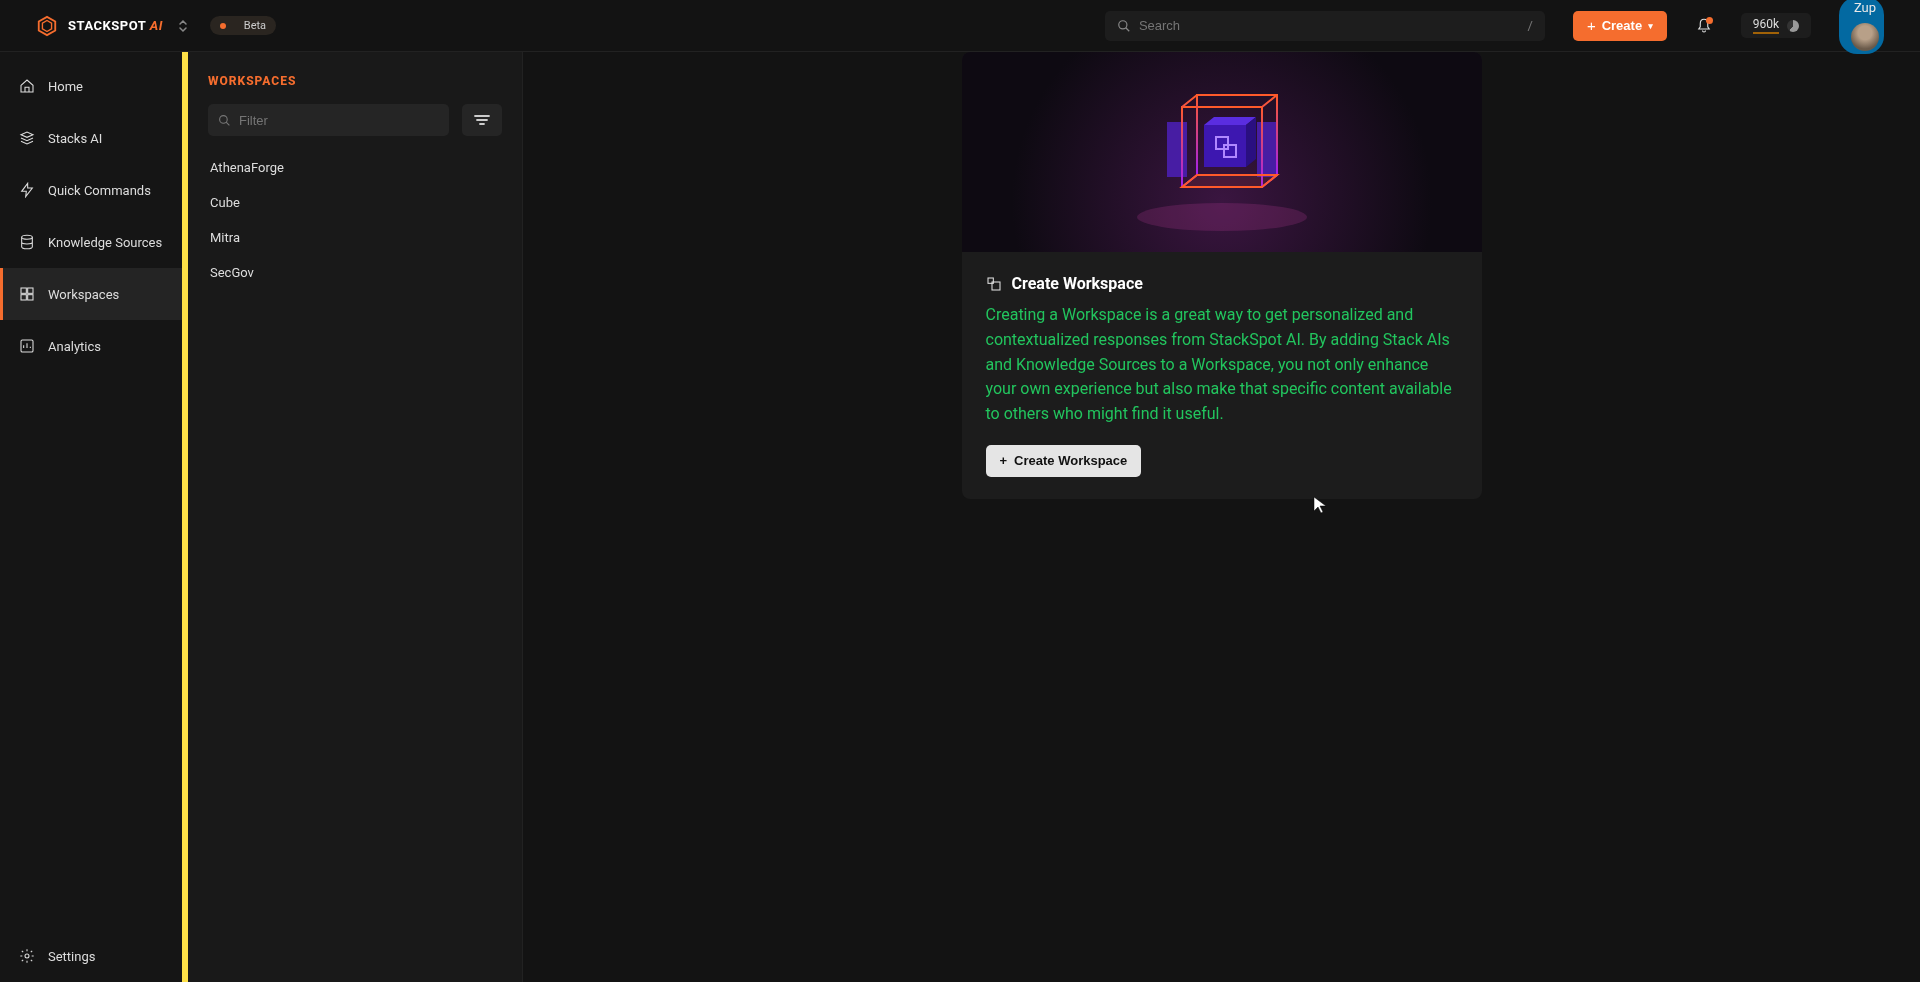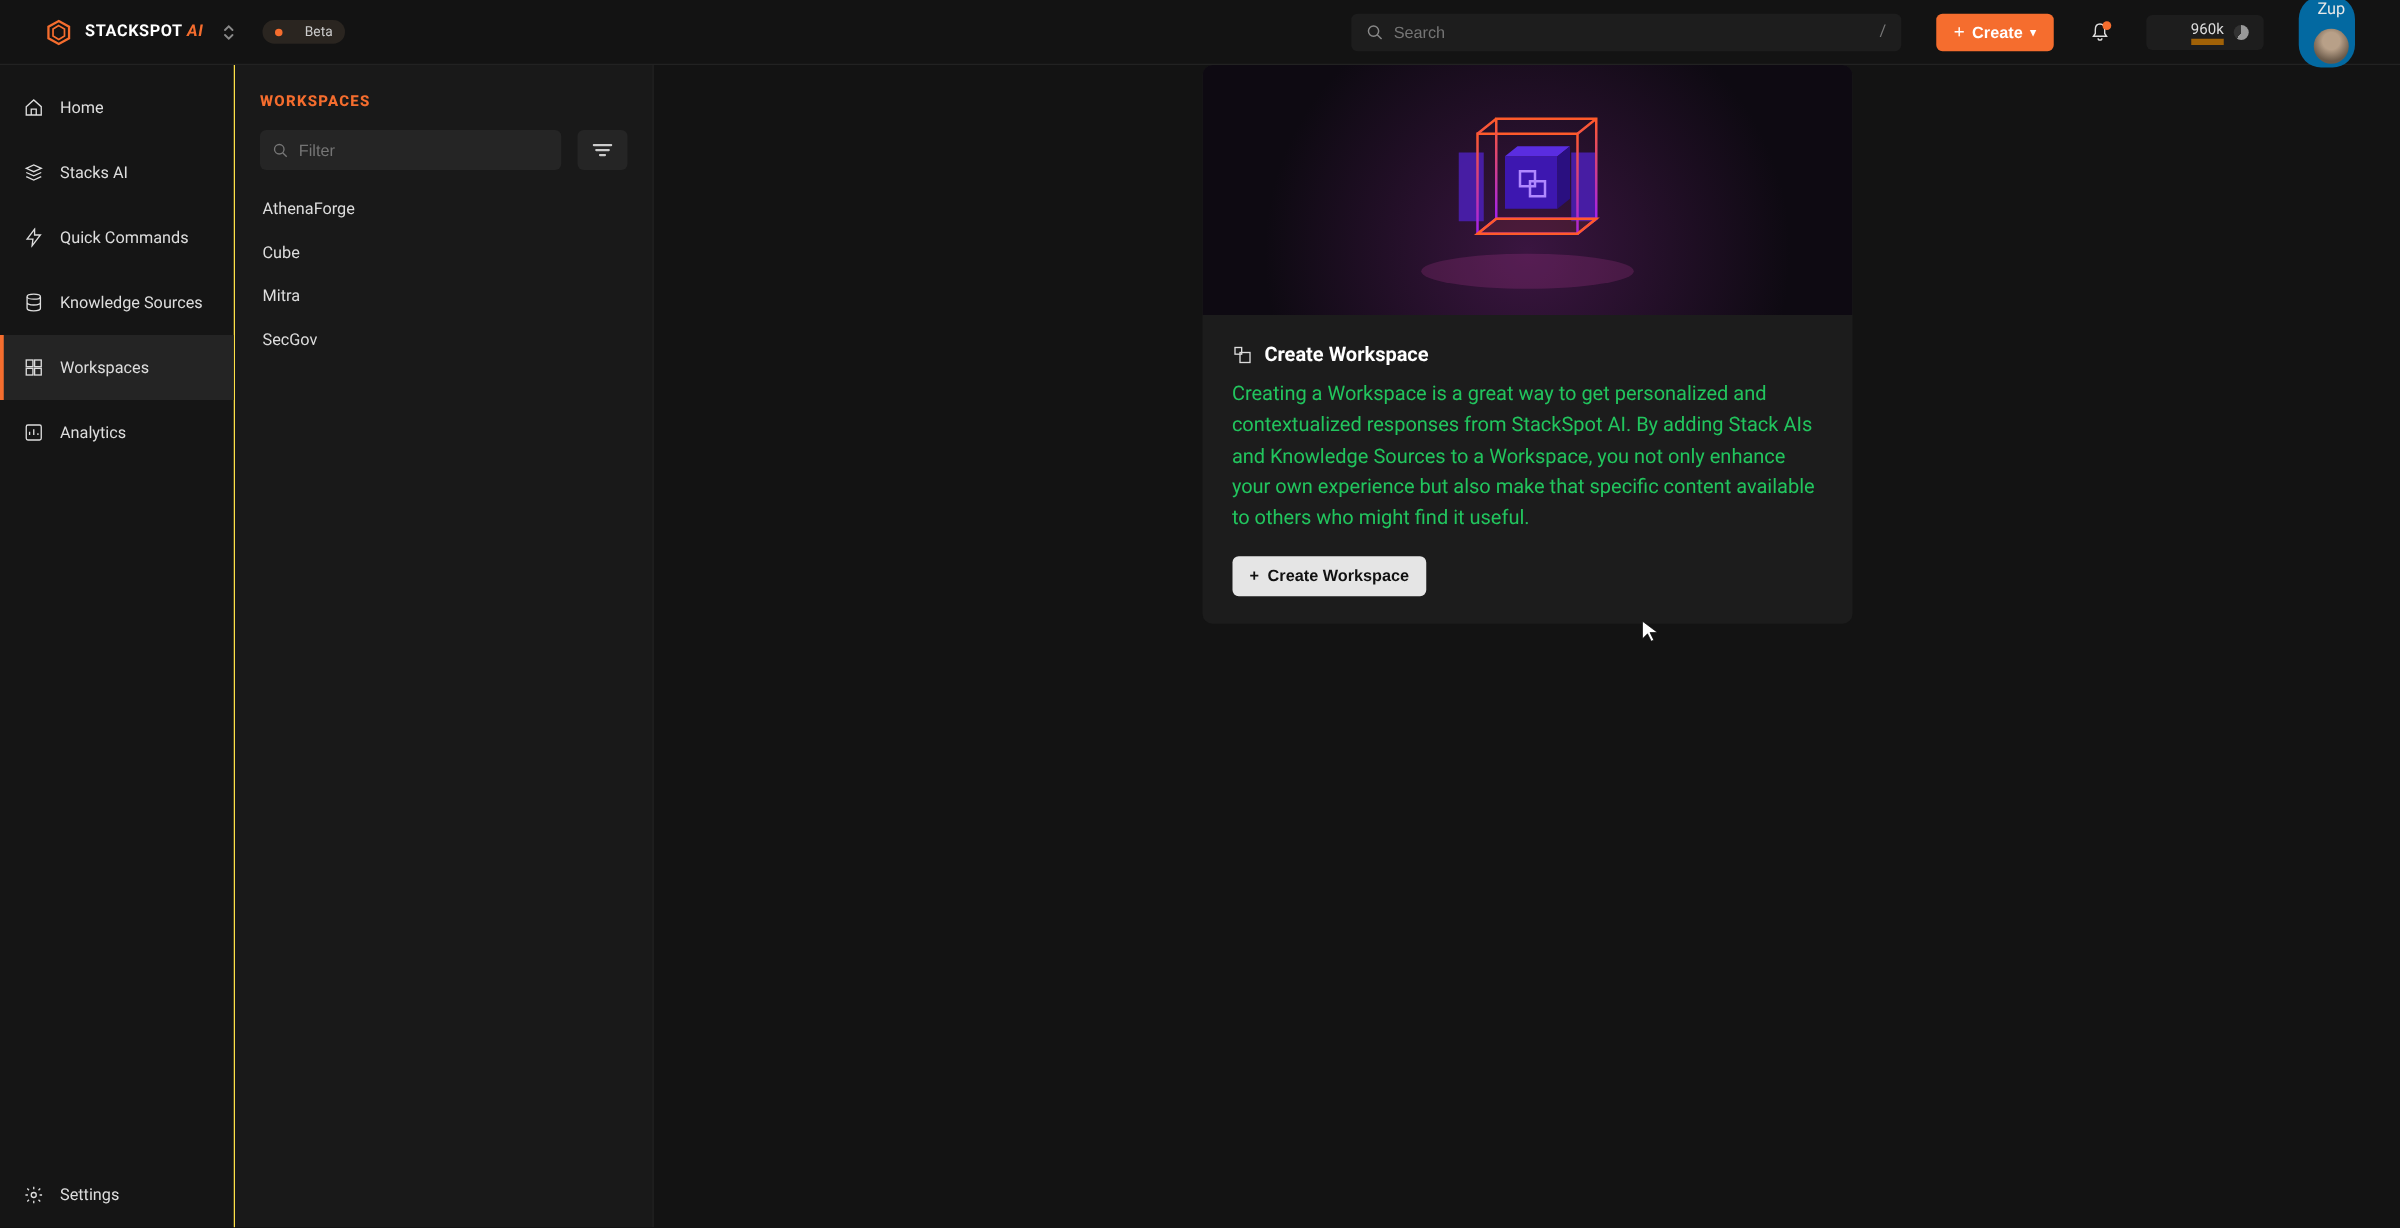--- a/index.html
+++ b/index.html
@@ -48,37 +48,37 @@
   align-items: center; gap: 6px; cursor: pointer;
 }
 .create-plus { font-size: 15px; font-weight: 400; line-height: 1; }
 .chev { font-size: 9px; }
 .bell-wrap { position: relative; cursor: pointer; }
 .bell-dot { position: absolute; top: 0; right: 0; width: 7px; height: 7px; background: #f56d2e; border-radius: 50%; }
 .token-badge {
   background: #1d1d1d; padding: 4px 12px; border-radius: 5px; font-size: 12px;
   display: inline-flex; align-items: center; gap: 8px; color: #ddd;
 }
-.token-underline { border-bottom: 5px solid #a16207; padding-bottom: 1px; margin-left: 24px; }
+.token-underline { border-bottom: 2px solid #a16207; padding-bottom: 1px; }
 .token-circle {
   width: 12px; height: 12px; border-radius: 50%;
   background: conic-gradient(#999 0% 60%, #333 60% 100%);
 }
 .user-pill {
   background: #0369a1; padding: 3px 5px 3px 12px; border-radius: 18px;
   display: inline-flex; align-items: center; gap: 8px; font-size: 13px; cursor: pointer; flex-direction: column;
 }
 .avatar {
   width: 28px; height: 28px; border-radius: 50%; background: #444;
   background: radial-gradient(circle at 50% 35%, #b8a088 30%, #6a5a4a 70%);
 }
 
 .body-row { display: flex; height: calc(982px - 52px); }
 .nav-rail {
-  width: 188px; background: #151515; border-right: 1px solid #fde047;
+  width: 188px; background: #151515; border-right: 6px solid #fde047;
   display: flex; flex-direction: column; padding-top: 8px;
 }
 .nav-item {
   display: flex; align-items: center; gap: 12px; height: 52px;
   padding: 0 18px; font-size: 13px; color: #ddd; cursor: pointer;
 }
 .nav-item.active { background: #242424; border-left: 3px solid #f56d2e; padding-left: 15px; }
 .nav-icon { width: 18px; display: inline-flex; align-items: center; justify-content: center; }
 .nav-spacer { flex: 1; }
 

